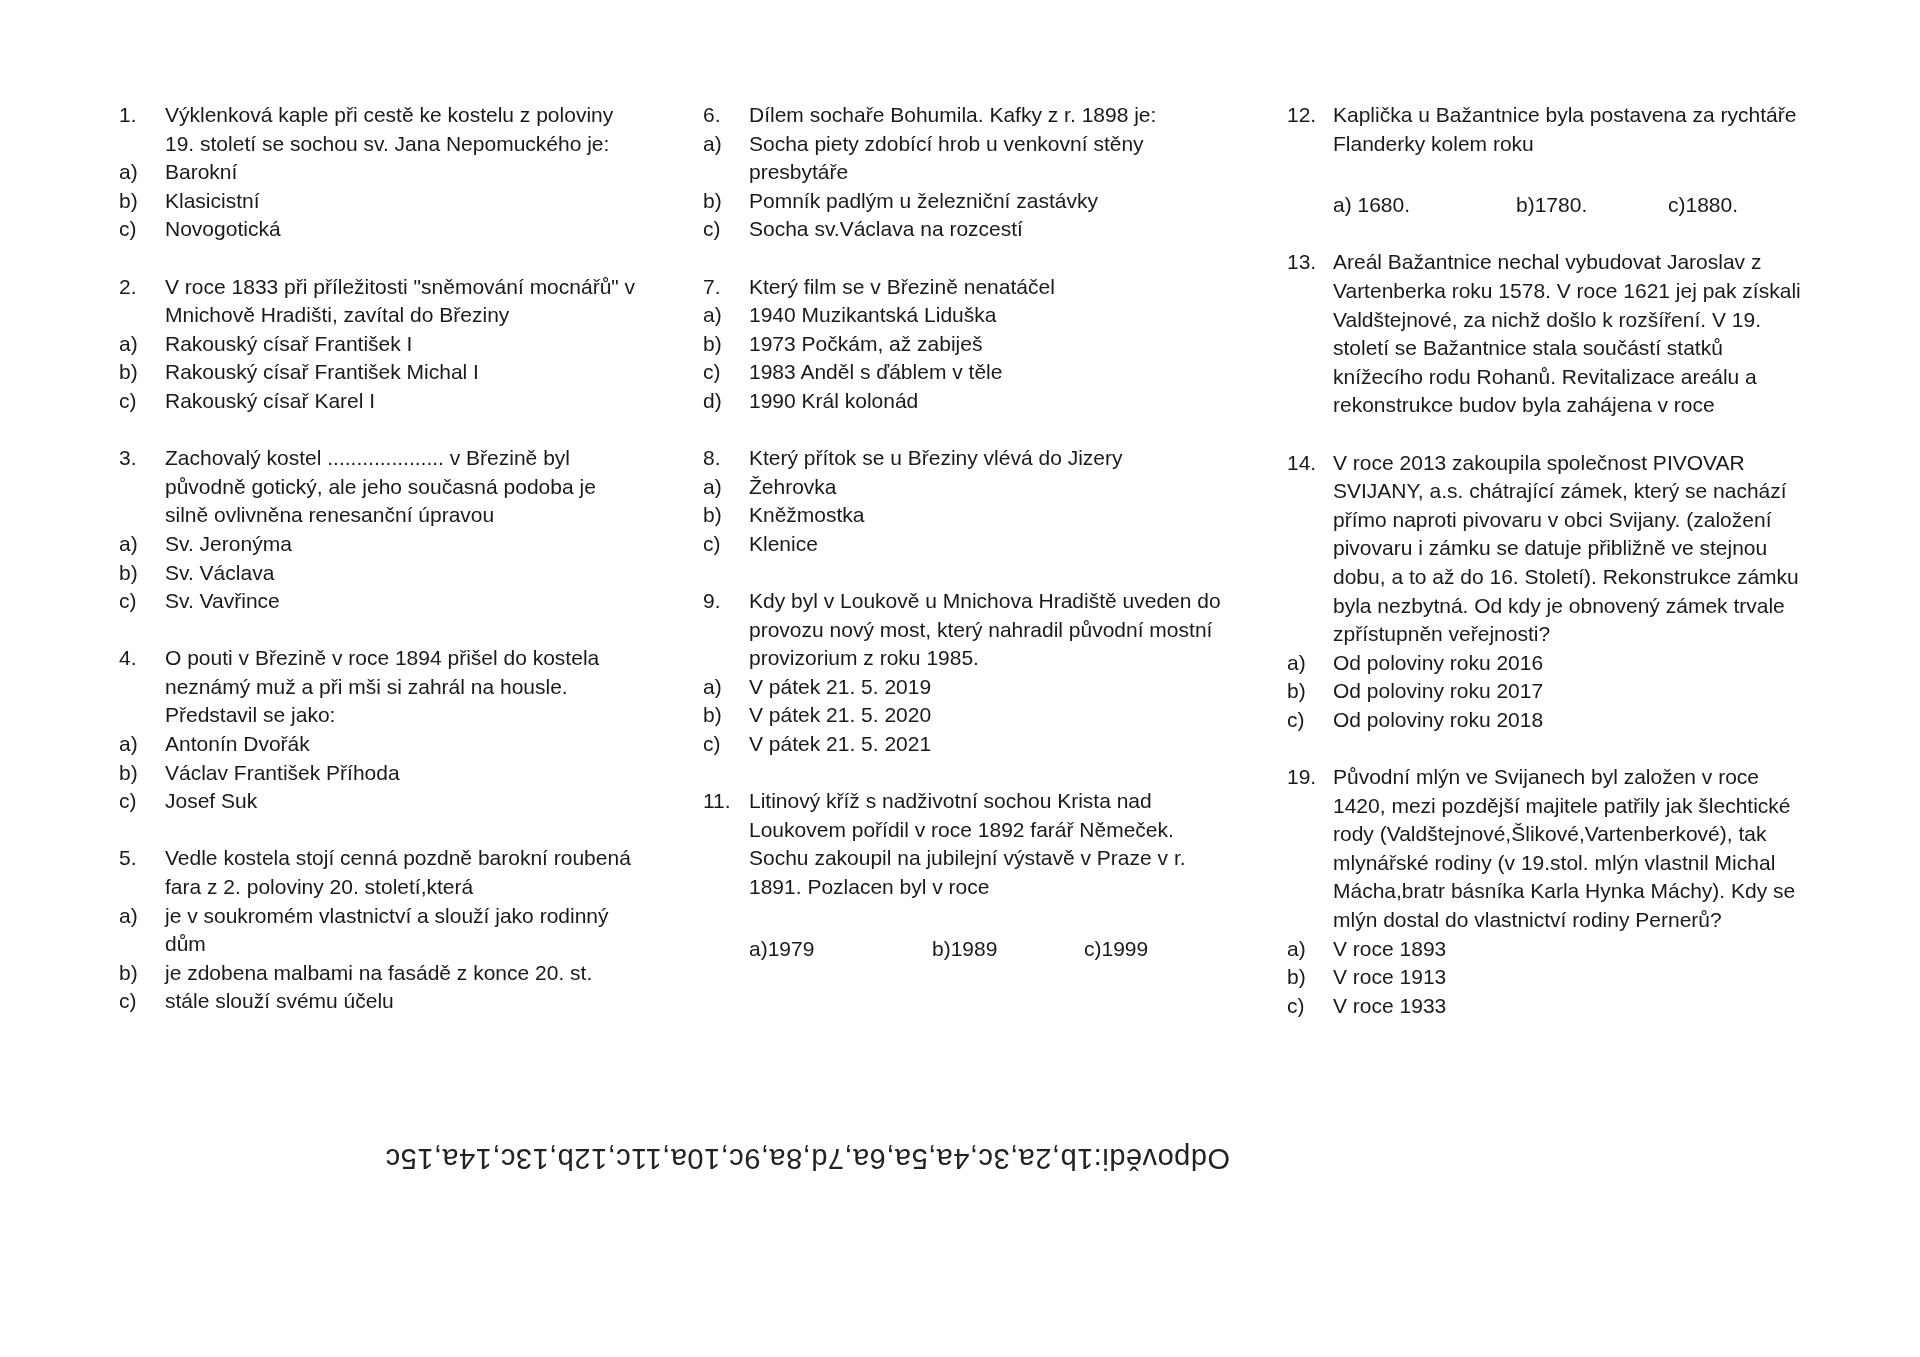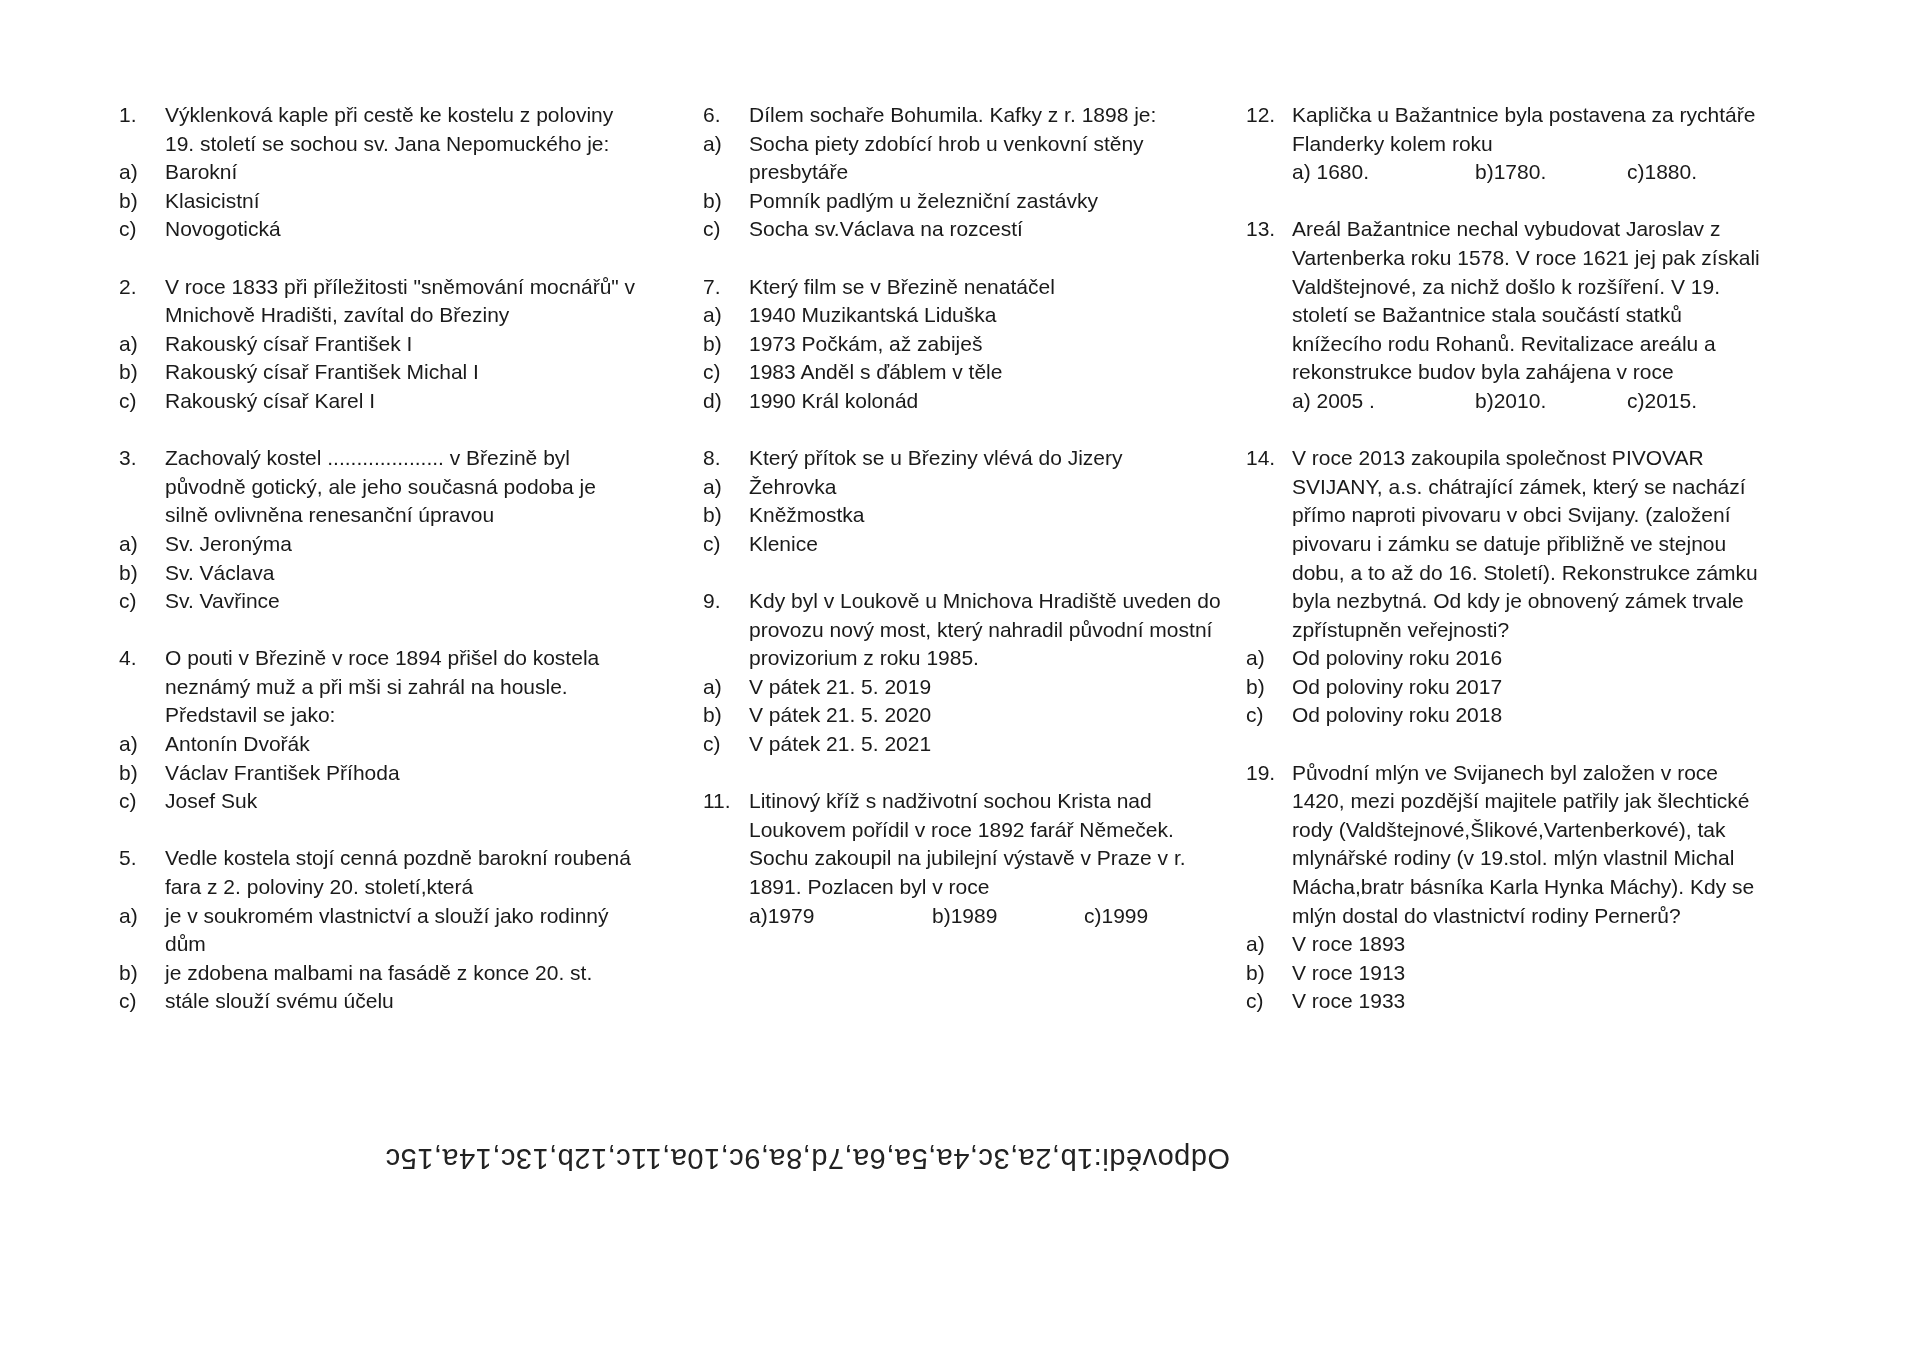--- a/index.html
+++ b/index.html
@@ -4,27 +4,27 @@
   <style>
     html, body { margin: 0; padding: 0; background: #ffffff; }
     body {
       width: 1920px; height: 1357px; position: relative; overflow: hidden;
       font-family: "Liberation Sans", "DejaVu Sans", sans-serif;
       color: #1a1a1a;
     }
     .col { position: absolute; top: 101px; width: 520px; font-size: 21px; line-height: 28.6px; }
     .col1 { left: 119px; }
     .col2 { left: 703px; }
-    .col3 { left: 1246px; width: 530px; }
+    .col3 { left: 1287px; width: 530px; }
     .q { margin-bottom: 28.6px; }
     .row { display: flex; }
     .num { width: 46px; flex: 0 0 46px; }
     .txt { flex: 1; }
     .inline-opts { display: flex; padding-left: 46px; }
-    .inline-opts span { display: inline-block; }
+    .inline-opts span { display: inline-block; margin-top: 33px; }
     .inline-opts .o1 { width: 183px; }
     .inline-opts .o2 { width: 152px; }
     .answers {
       position: absolute; top: 1142px; left: 450px; width: 780px;
       font-size: 29px; text-align: center; color: #222;
       transform: scaleY(-1) scaleX(-1);
       letter-spacing: 0.5px;
     }
   </style>
 </head>
@@ -223,25 +223,20 @@
         <span class="o1">a)   1680.</span>
         <span class="o2">b)1780.</span>
         <span class="o3">c)1880.</span>
       </div>
     </div>
     <div class="q">
       <div class="row">
         <span class="num">13.</span>
         <span class="txt">Areál Bažantnice nechal vybudovat Jaroslav z Vartenberka roku 1578. V roce 1621 jej pak získali Valdštejnové, za nichž došlo k rozšíření. V 19. století se Bažantnice stala součástí statků knížecího rodu Rohanů. Revitalizace areálu a rekonstrukce budov byla zahájena v roce</span>
       </div>
-      <div class="inline-opts">
-        <span class="o1">a)   2005   .</span>
-        <span class="o2">b)2010.</span>
-        <span class="o3">c)2015.</span>
-      </div>
     </div>
     <div class="q">
       <div class="row">
         <span class="num">14.</span>
         <span class="txt">V roce 2013 zakoupila společnost PIVOVAR SVIJANY, a.s. chátrající zámek, který se nachází přímo naproti pivovaru v obci Svijany. (založení pivovaru i zámku se datuje přibližně ve stejnou dobu, a to až do 16. Století). Rekonstrukce zámku byla nezbytná. Od kdy je obnovený zámek trvale zpřístupněn veřejnosti?</span>
       </div>
       <div class="row">
         <span class="num">a)</span>
         <span class="txt">Od poloviny roku 2016</span>
       </div>

